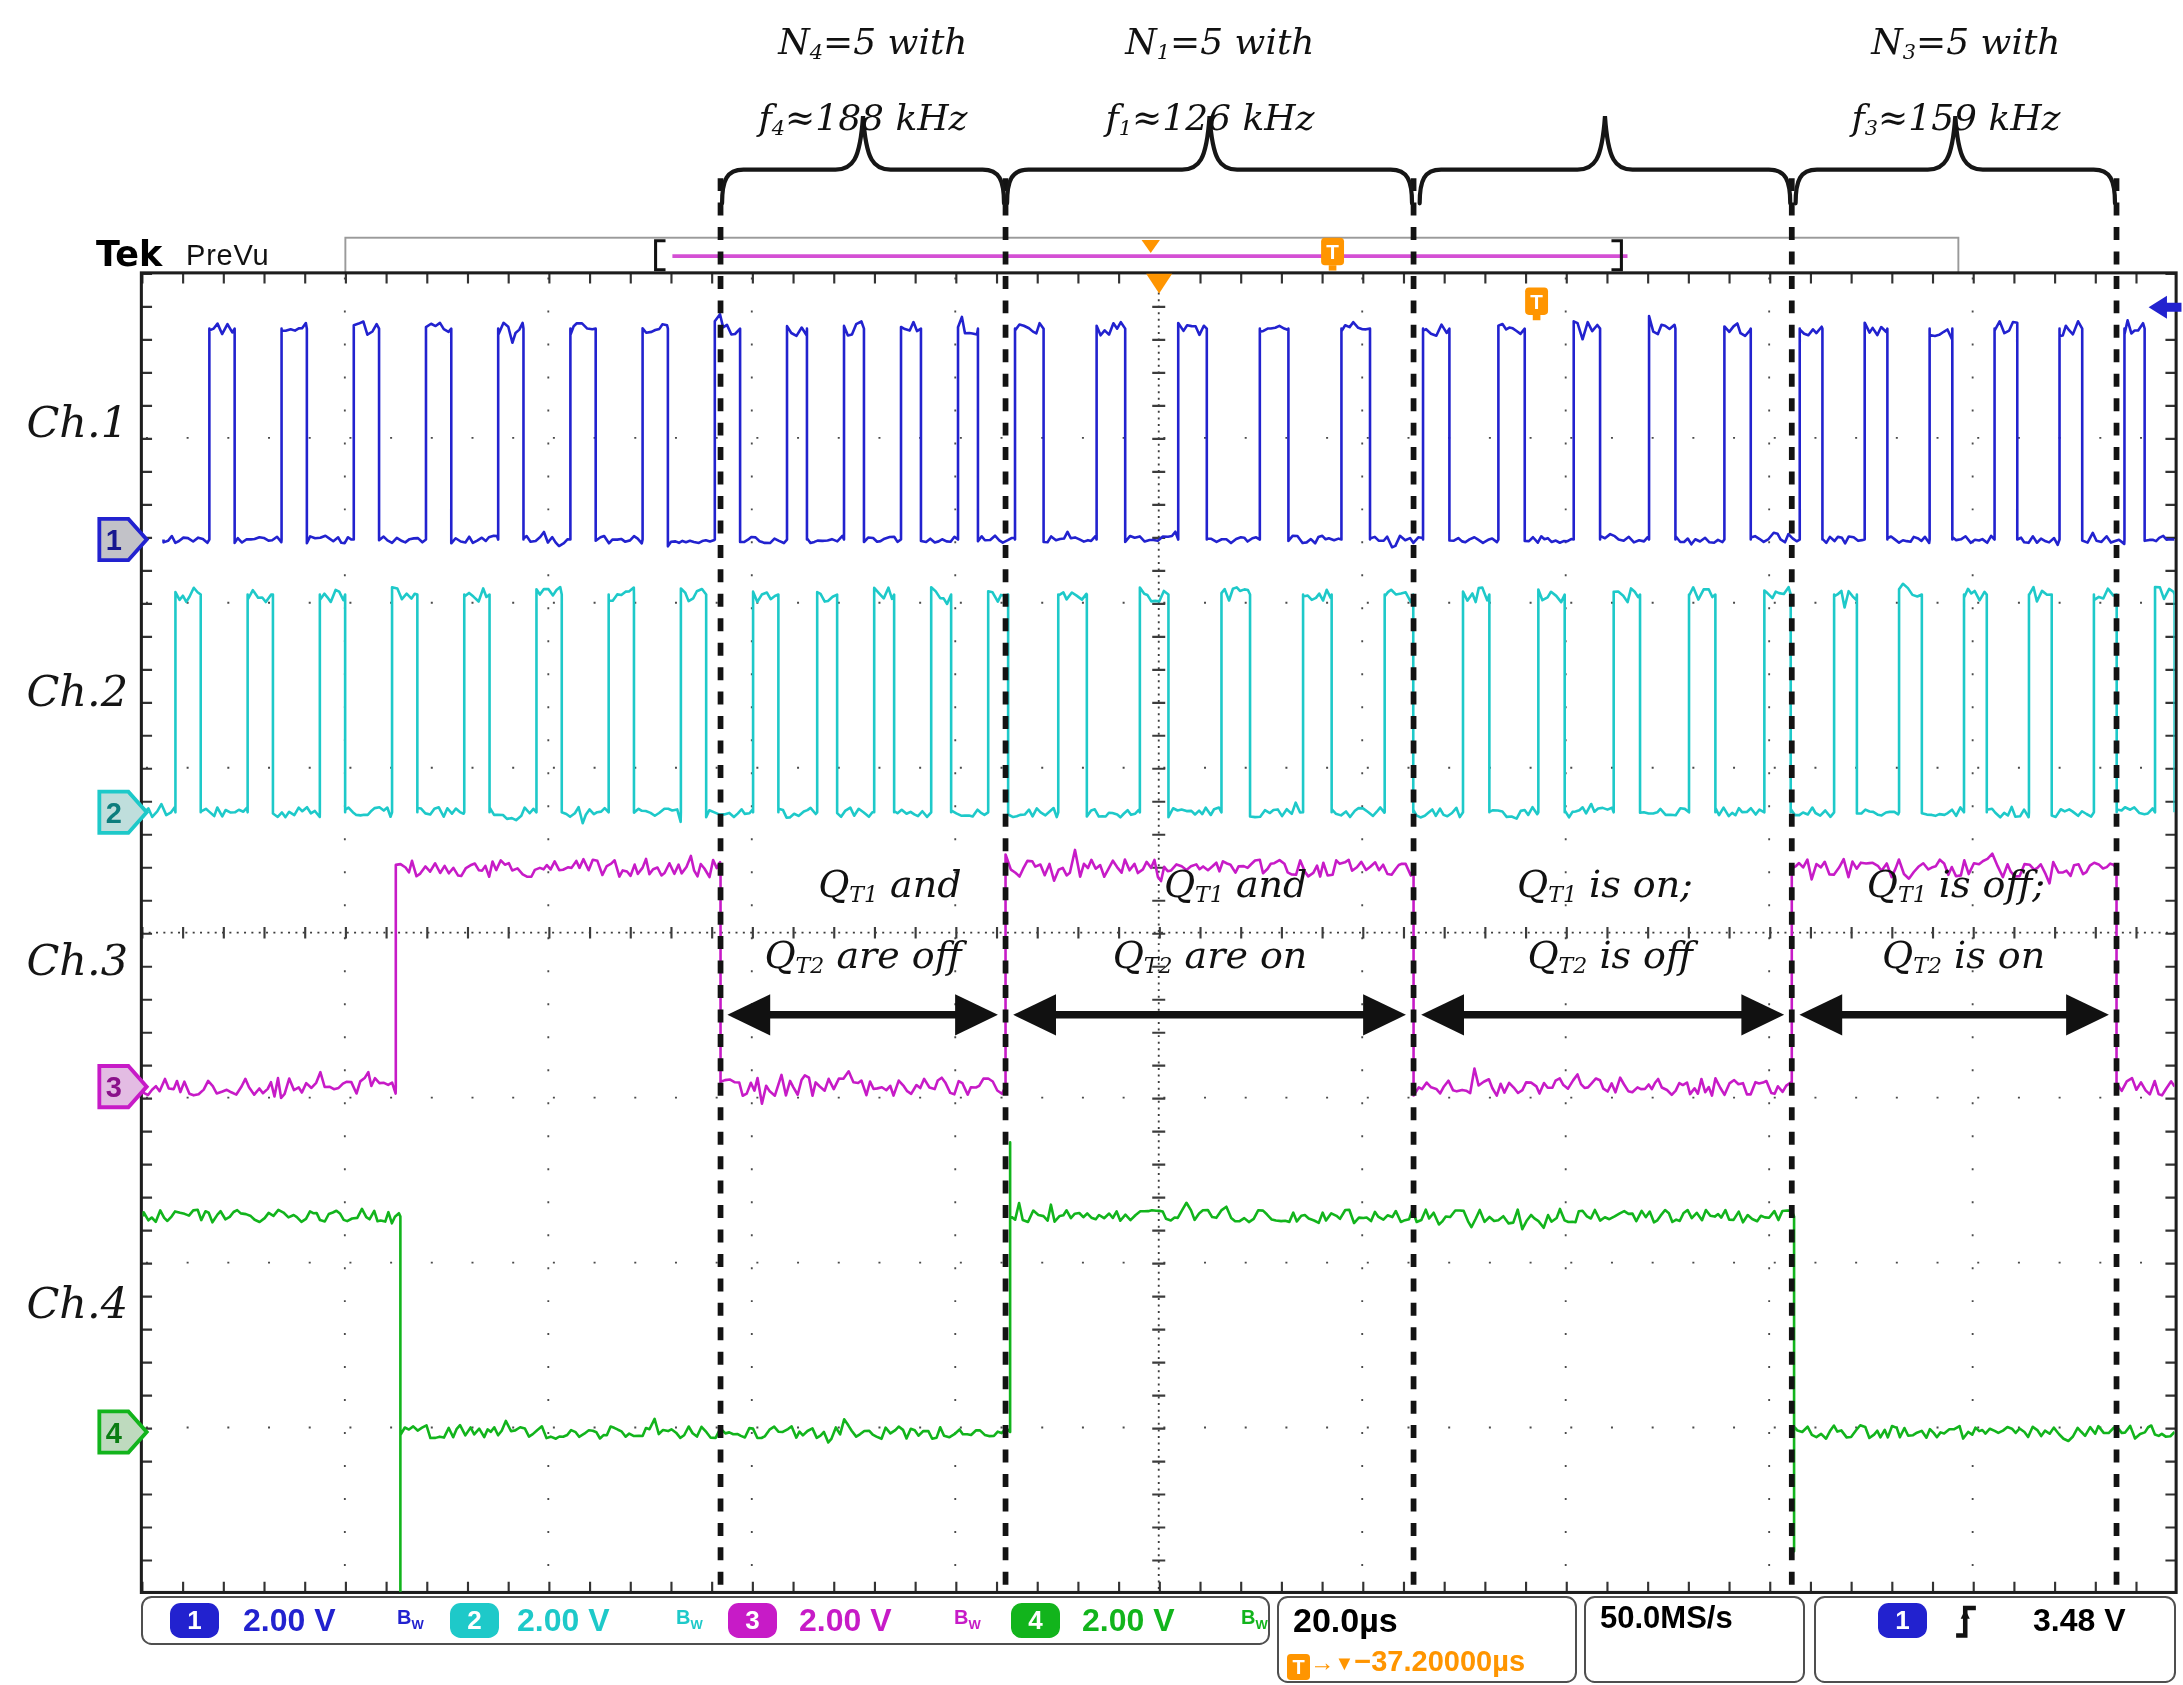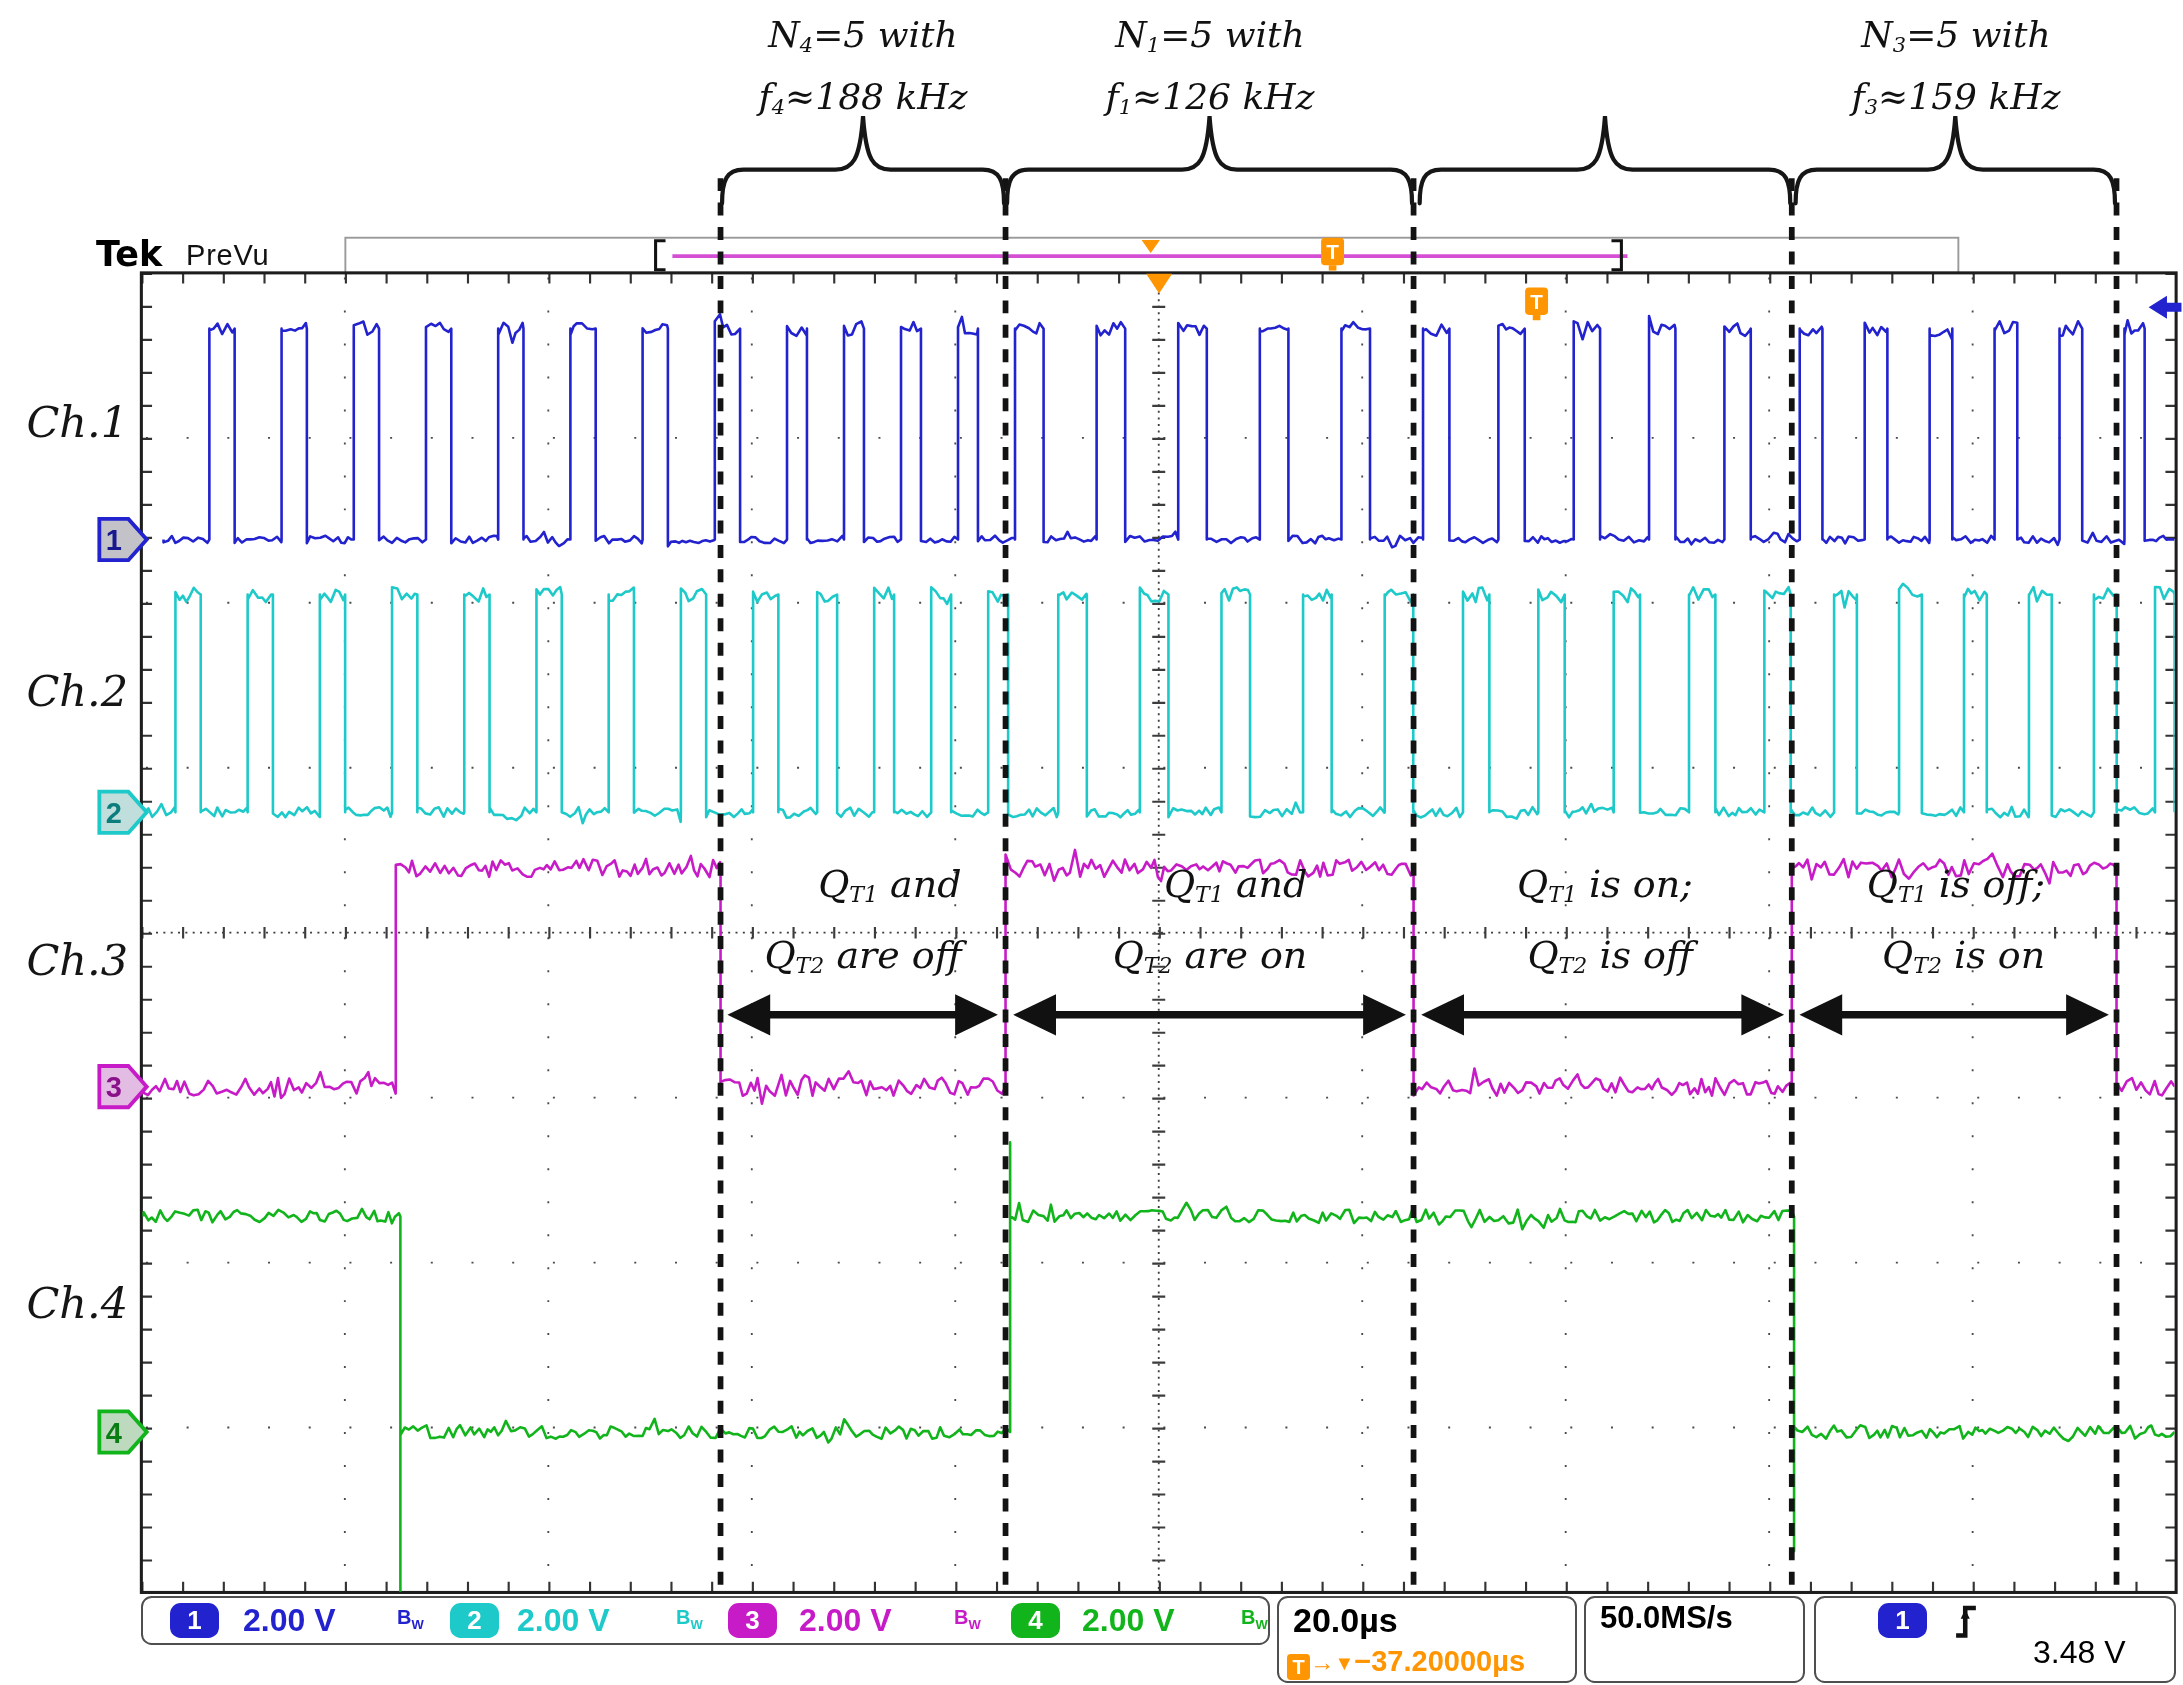--- a/index.html
+++ b/index.html
@@ -1,21 +1,21 @@
 <!DOCTYPE html>
 <html style="font-size:12.2px"><head>
 <meta charset="utf-8">
 <style>
   html,body{margin:0;padding:0;background:#ffffff;}
   #stage{position:relative;width:2183px;height:1685px;background:#fff;overflow:hidden;
          font-family:"Liberation Sans",sans-serif;}
   #scope-svg{position:absolute;left:0;top:0;}
-  .topann{position:absolute;top:9.2px;transform:translateX(-50%);text-align:center;
+  .topann{position:absolute;top:9.2px;transform:translateX(-50%);text-align:right;
           font-family:"DejaVu Serif",serif;font-style:italic;font-size:36px;
-          line-height:52px;color:#111;white-space:nowrap;}
+          line-height:66px;color:#111;white-space:nowrap;}
   .stateann{position:absolute;top:854px;transform:translateX(-50%);text-align:right;
           font-family:"DejaVu Serif",serif;font-style:italic;font-size:38px;
           line-height:61px;color:#111;white-space:nowrap;}
   .sub{font-size:0.58em;vertical-align:-0.22em;}
   .chlbl{position:absolute;left:12.2px;width:130px;text-align:center;
          font-family:"DejaVu Serif",serif;font-style:italic;font-size:43px;color:#151515;}
   #tek-logo{position:absolute;left:96px;top:234px;font-family:"DejaVu Sans",sans-serif;
             font-weight:bold;font-size:35px;color:#000;}
   #prevu{position:absolute;left:186px;top:239px;font-family:"Liberation Sans",sans-serif;
          font-weight:normal;font-size:29px;color:#111;letter-spacing:0.8px;}
@@ -35,21 +35,21 @@
   .bg1{background:#2222cf}.bg2{background:#1ec9c9}.bg3{background:#c71bc7}.bg4{background:#12b41c}
   #time-text{position:absolute;left:1293px;top:1601px;font-weight:bold;font-size:34px;color:#000;}
   #delay-row{position:absolute;left:1287px;top:1645px;white-space:nowrap;color:#ff9500;
              font-weight:bold;font-size:29px;}
   #delay-t{display:inline-block;width:23px;height:26px;background:#ff9500;color:#fff;
            border-radius:3.8px;text-align:center;line-height:26px;font-size:20px;vertical-align:-3.1px;}
   #delay-arrow{font-size:24.5px;} #delay-tri{font-size:20px;vertical-align:1.5px;}
   #rate-text{position:absolute;left:1600px;top:1600px;font-weight:bold;font-size:31px;color:#000;}
   #points-text{position:absolute;left:1600px;top:1720px;font-weight:bold;font-size:31px;color:#000;}
   #trig-badge{left:1878px;}
-  #trig-level{position:absolute;left:2033px;top:1602px;font-weight:normal;font-size:32px;color:#000;margin-top:32px;}
+  #trig-level{position:absolute;left:2033px;top:1602px;font-weight:bold;font-size:32px;color:#000;}
   #slope-icon{position:absolute;left:1953px;top:1602px;}
 </style>
 </head>
 <body>
 
 <div id="stage">
 
   <svg id="scope-svg" width="2183" height="1685" viewBox="0 0 2857 2205">
     <defs>
       <clipPath id="wfclip">

